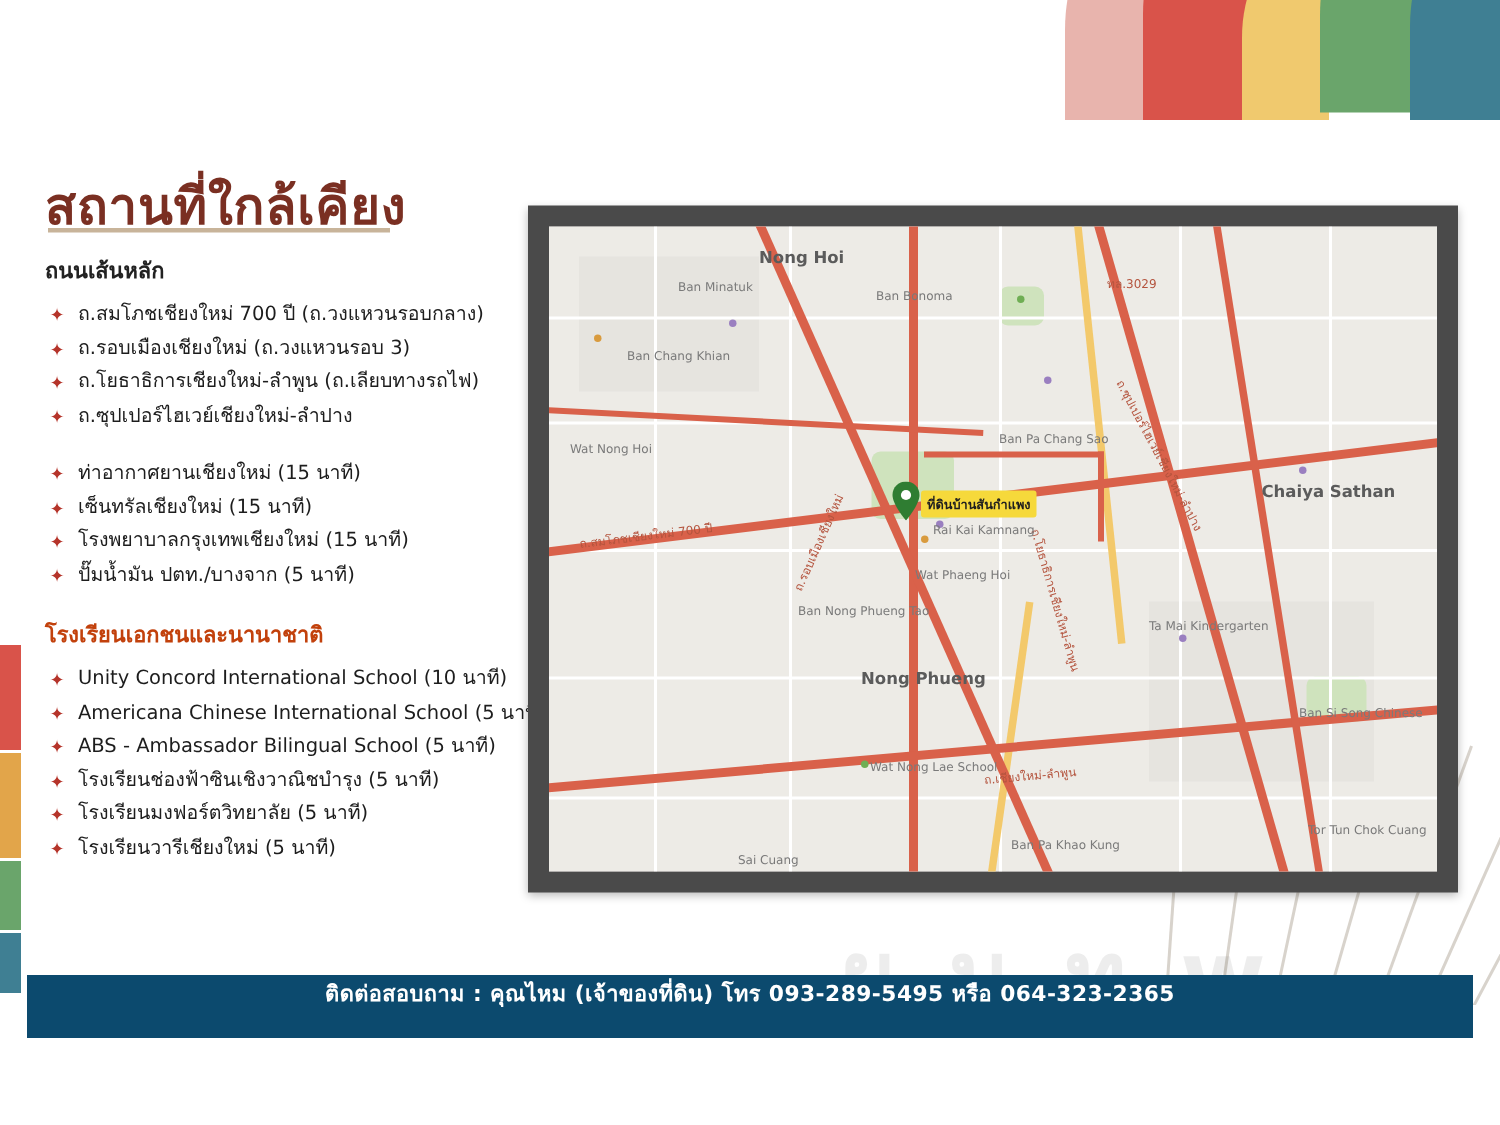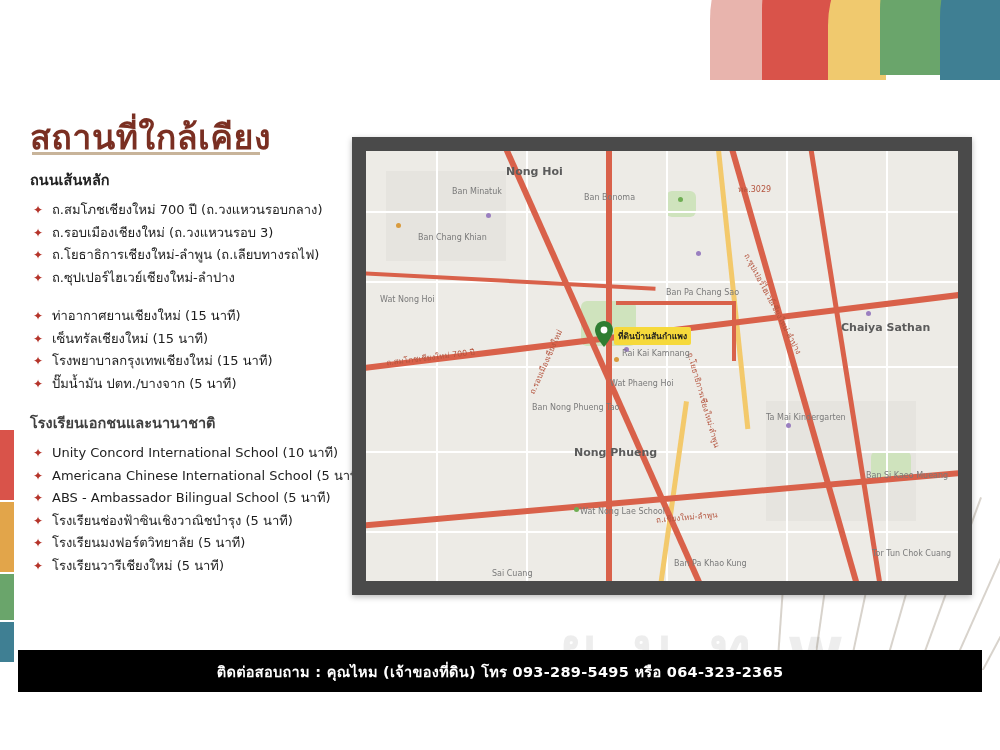--- a/index.html
+++ b/index.html
@@ -47,21 +47,21 @@
 
   
   .content { position: absolute; left: 30px; top: 168px; width: 330px; }
 
   .section-head {
     font-size: 14.5px;
     font-weight: bold;
     color: #222;
     margin: 0 0 8px 0;
   }
-  .section-head.accent { color: #404040; }
+  .section-head.accent { color: #c2410c; }
   .section { margin-bottom: 16px; }
 
   .bullet-list { list-style: none; margin: 0; padding: 0; }
   .bullet-list li {
     position: relative;
     padding-left: 22px;
     font-size: 13px;
     line-height: 22.5px;
     color: #1d1d1d;
     white-space: nowrap;
@@ -129,23 +129,23 @@
     position: absolute;
     background: #cfe3bd;
     border-radius: 6px;
   }
 
   
   .footer-bar {
     position: absolute;
     left: 18px; bottom: 58px;
     width: 964px; height: 42px;
-    background: #000000;
+    background: #0c4a6e;
     display: flex;
-    align-items: center;
+    align-items: flex-start;
     justify-content: center;
   }
   .footer-text {
     color: #ffffff;
     font-size: 14.5px;
     font-weight: bold;
     letter-spacing: 0.3px;
   }
   .watermark {
     position: absolute;
@@ -288,21 +288,21 @@
       <div class="label" style="left:86px;top:36px;">Ban Minatuk</div>
       <div class="label" style="left:218px;top:42px;">Ban Bonoma</div>
       <div class="label" style="left:52px;top:82px;">Ban Chang Khian</div>
       <div class="label" style="left:300px;top:137px;">Ban Pa Chang Sao</div>
       <div class="label" style="left:14px;top:144px;">Wat Nong Hoi</div>
       <div class="label" style="left:256px;top:198px;">Rai Kai Kamnang</div>
       <div class="label" style="left:244px;top:228px;">Wat Phaeng Hoi</div>
       <div class="label" style="left:166px;top:252px;">Ban Nong Phueng Tao</div>
       <div class="label" style="left:214px;top:356px;">Wat Nong Lae School</div>
       <div class="label" style="left:308px;top:408px;">Ban Pa Khao Kung</div>
-      <div class="label" style="left:500px;top:320px;">Ban Si Kaeo Mueang</div>
+      <div class="label" style="left:500px;top:320px;">Ban Si Song Chinese</div>
       <div class="label" style="left:400px;top:262px;">Ta Mai Kindergarten</div>
       <div class="label" style="left:506px;top:398px;">Tor Tun Chok Cuang</div>
       <div class="label" style="left:126px;top:418px;">Sai Cuang</div>
 
     </div>
   </div>
 
   <div class="watermark">ผ.น.ท.w</div>
 
   <div class="footer-bar">

